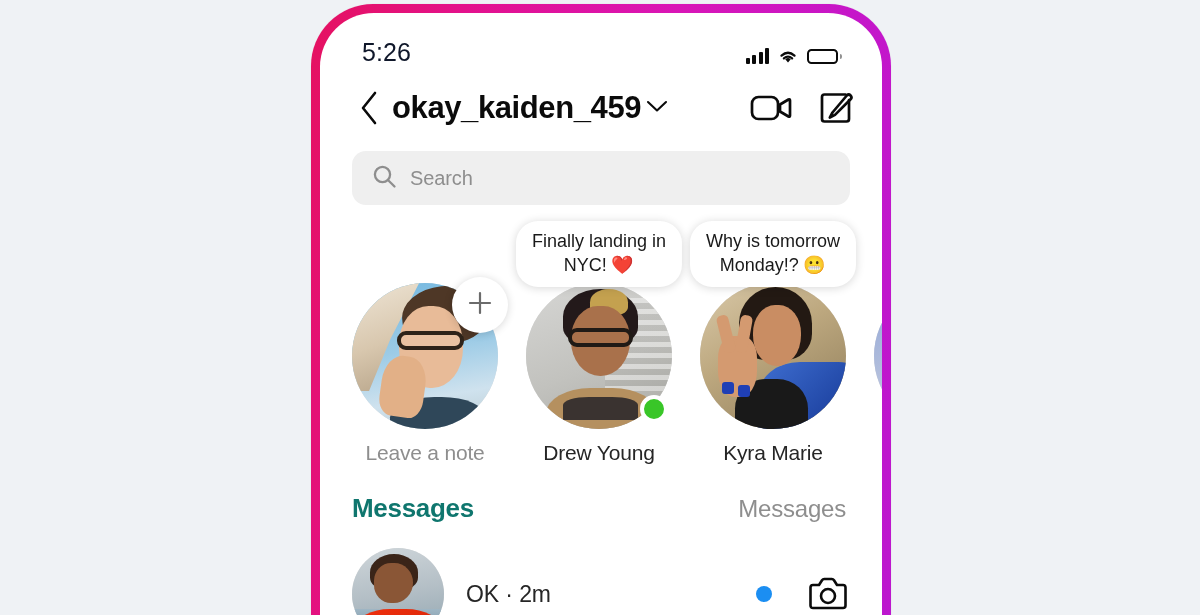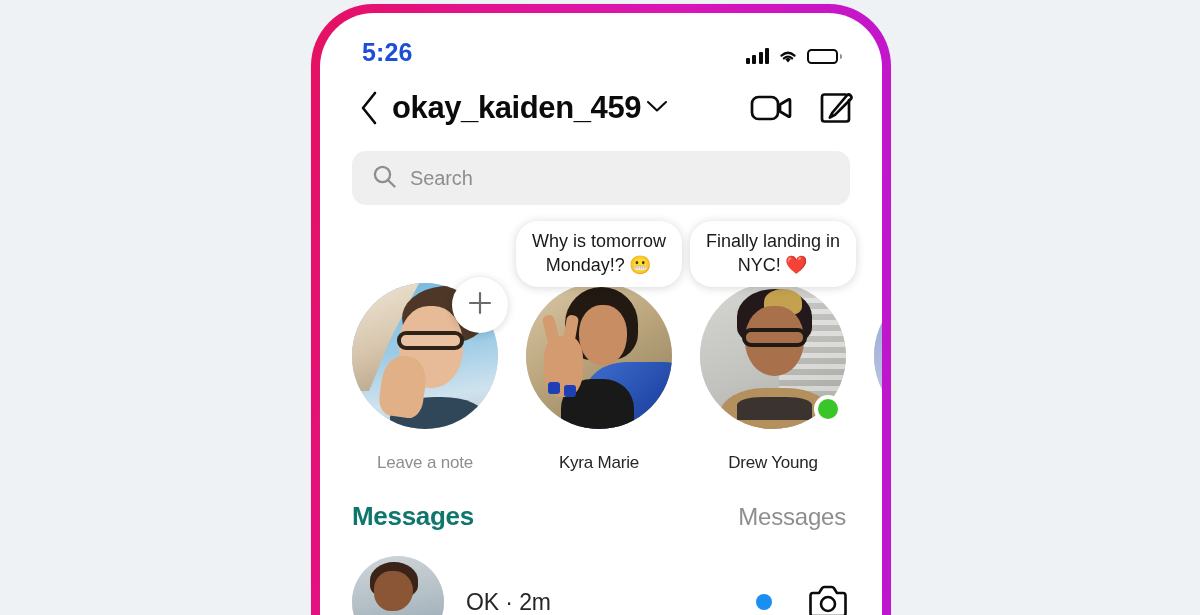--- a/index.html
+++ b/index.html
@@ -41,22 +41,22 @@
   
   .status-bar {
     height: 62px;
     display: flex;
     align-items: flex-end;
     justify-content: space-between;
     padding: 0 40px 8px 42px;
   }
   .status-time {
     font-size: 25px;
-    font-weight: 700;
-    color: #1d4ed8;
+    font-weight: 400;
+    color: #0f172a;
     letter-spacing: 0.1px;
   }
   .status-icons {
     display: flex;
     align-items: flex-end;
     gap: 8px;
     padding-bottom: 3px;
   }
   .signal-bars { display: flex; align-items: flex-end; gap: 2.5px; height: 16px; }
   .signal-bars i { display: block; width: 4px; background: #0b0b0b; border-radius: 1px; }
@@ -172,22 +172,22 @@
     position: relative;
   }
   .avatar {
     width: 146px; height: 146px;
     border-radius: 50%;
     overflow: hidden;
     position: relative;
     background: #d9d9d9;
   }
   .note-name {
-    margin-top: 24px;
-    font-size: 17px;
+    margin-top: 12px;
+    font-size: 21px;
     color: #262626;
     letter-spacing: -0.2px;
     white-space: nowrap;
   }
   .note-name.muted { color: #8e8e8e; }
 
   .plus-badge {
     position: absolute;
     top: -6px; right: -10px;
     width: 56px; height: 56px;
@@ -412,20 +412,45 @@
               </svg>
             </span>
           </div>
         </div>
         <div class="note-name muted">Leave a note</div>
       </div>
 
       <div class="note-item">
         <div class="bubble-slot">
           <div class="note-bubble">
+            <div>Finally landing in</div>
+            <div>NYC! ❤️</div>
+          </div>
+        </div>
+        <div class="avatar-slot">
+          <div class="avatar">
+            <div class="art">
+              <div class="a3-bg"></div>
+                <div class="a3-wall"></div>
+              <div class="a3-shirt"></div>
+                <div class="a3-collar"></div>
+              <div class="a3-hair"></div>
+                <div class="a3-hilite"></div>
+              <div class="a3-face"></div>
+                <div class="a3-glass"></div>
+            </div>
+          </div>
+          <div class="online-dot"></div>
+        </div>
+        <div class="note-name">Drew Young</div>
+      </div>
+
+      <div class="note-item">
+        <div class="bubble-slot">
+          <div class="note-bubble">
             <div>Why is tomorrow</div>
             <div>Monday!? 😬</div>
           </div>
         </div>
         <div class="avatar-slot">
           <div class="avatar">
             <div class="art">
               <div class="a2-bg"></div>
                 <div class="a2-jacket"></div>
               <div class="a2-torso"></div>
@@ -437,45 +462,20 @@
               <div class="a2-nail1"></div>
                 <div class="a2-nail2"></div>
             </div>
           </div>
         </div>
         <div class="note-name">Kyra Marie</div>
       </div>
 
       <div class="note-item">
         <div class="bubble-slot">
-          <div class="note-bubble">
-            <div>Finally landing in</div>
-            <div>NYC! ❤️</div>
-          </div>
-        </div>
-        <div class="avatar-slot">
-          <div class="avatar">
-            <div class="art">
-              <div class="a3-bg"></div>
-                <div class="a3-wall"></div>
-              <div class="a3-shirt"></div>
-                <div class="a3-collar"></div>
-              <div class="a3-hair"></div>
-                <div class="a3-hilite"></div>
-              <div class="a3-face"></div>
-                <div class="a3-glass"></div>
-            </div>
-          </div>
-          <div class="online-dot"></div>
-        </div>
-        <div class="note-name">Drew Young</div>
-      </div>
-
-      <div class="note-item">
-        <div class="bubble-slot">
           
         </div>
         <div class="avatar-slot">
           <div class="avatar">
             <div class="art">
               <div class="a4-bg"></div>
                 <div class="a4-body"></div>
 
             </div>
           </div>

